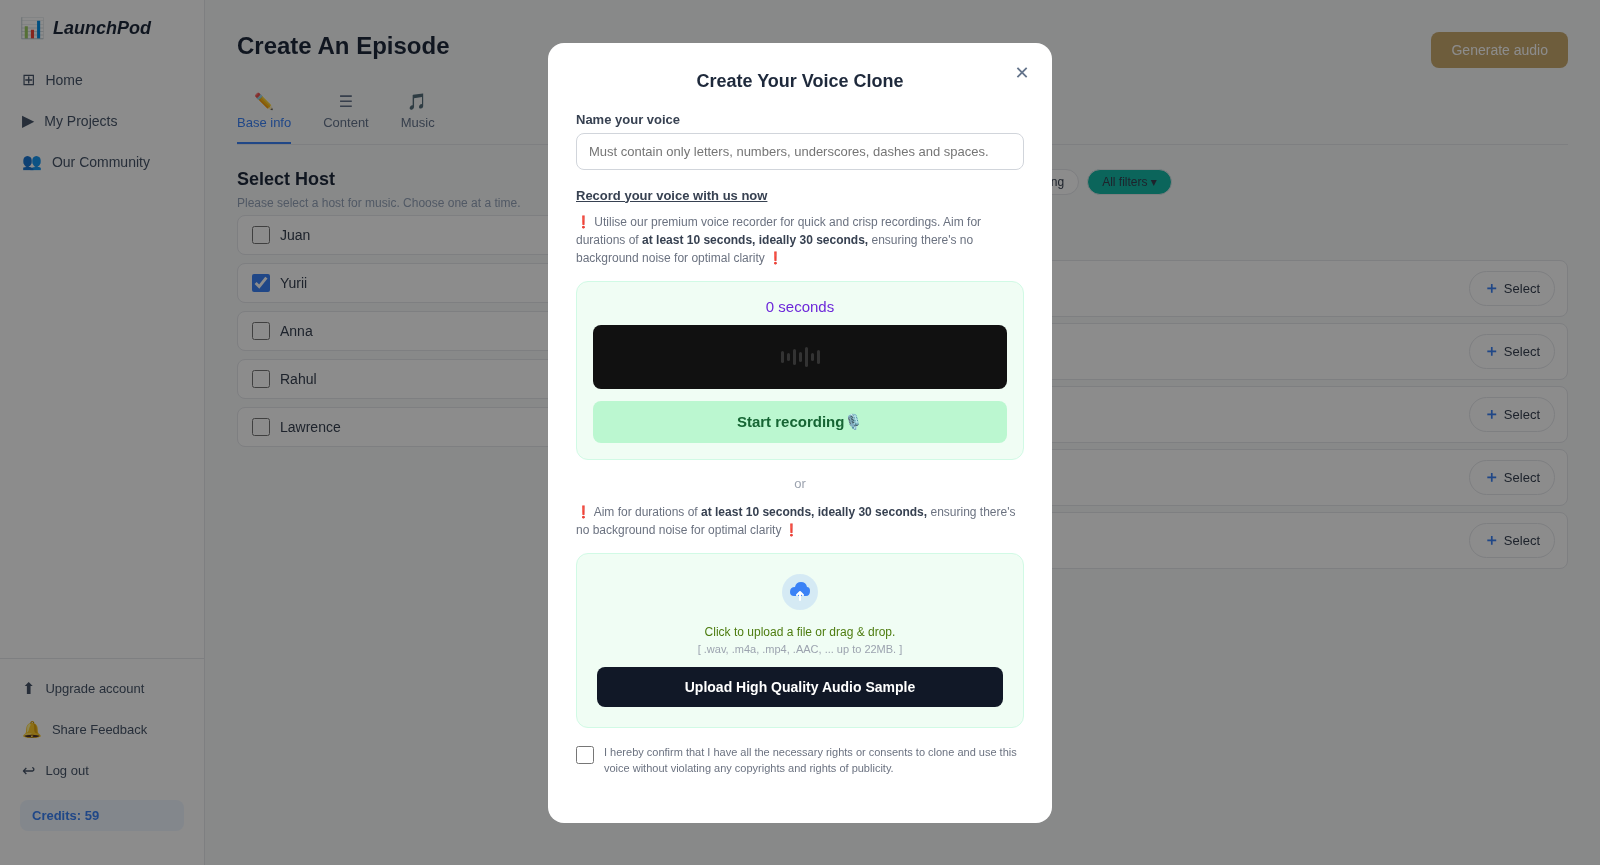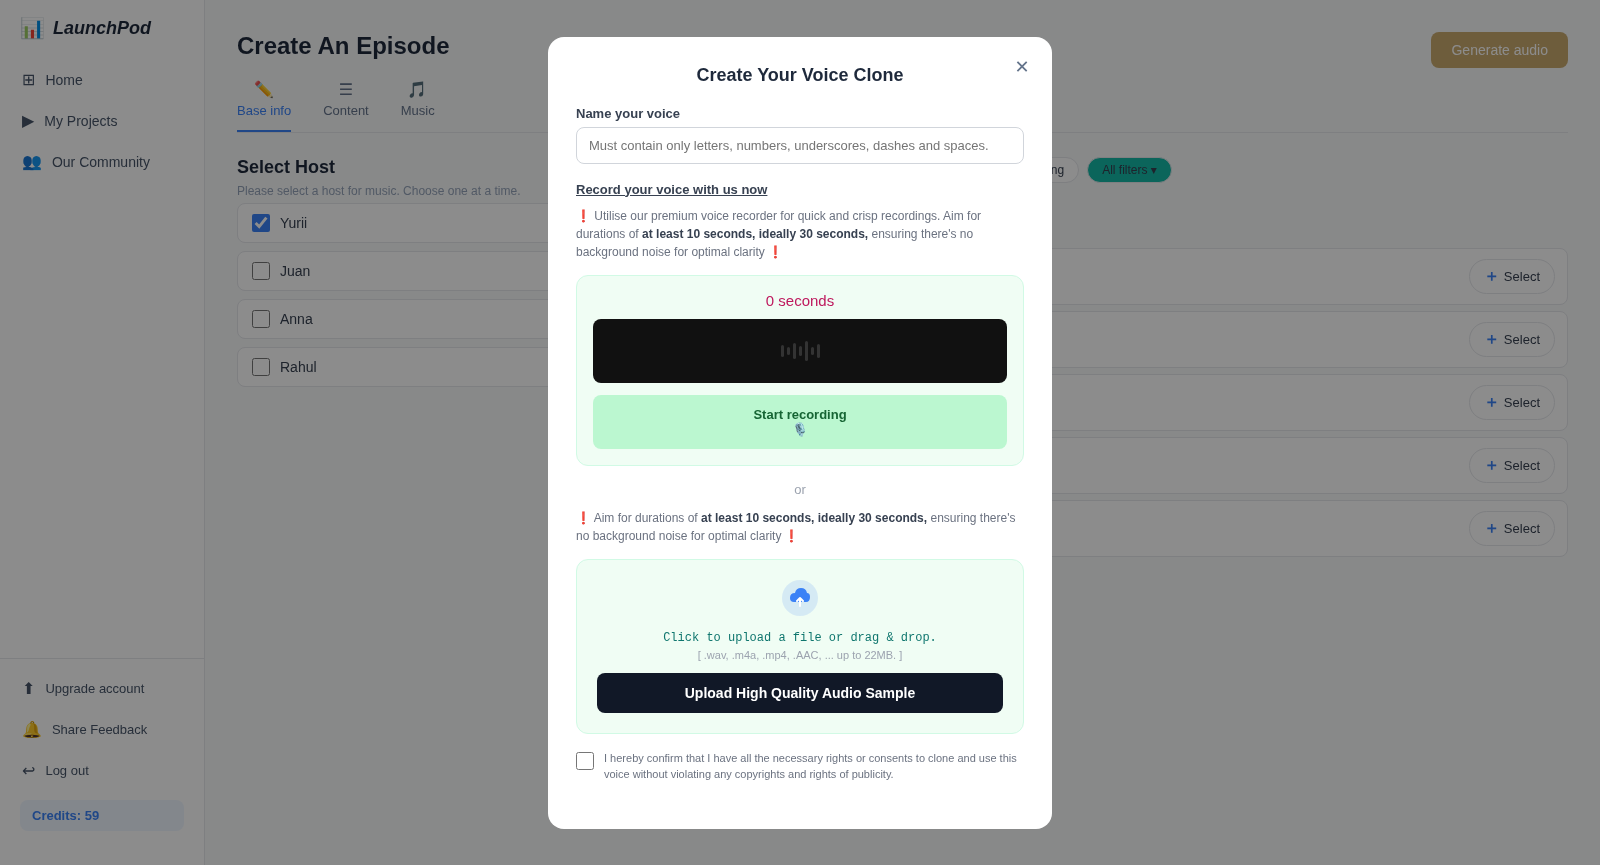--- a/index.html
+++ b/index.html
@@ -81,21 +81,21 @@
       display: flex;
       flex-direction: column;
       padding: 32px;
       overflow: hidden;
       position: relative;
     }
     .page-title {
       font-size: 24px;
       font-weight: 700;
       color: #1e293b;
-      margin-bottom: 20px;
+      margin-bottom: 32px;
     }
     .tabs {
       display: flex;
       gap: 32px;
       margin-bottom: 24px;
       border-bottom: 1px solid #e5e7eb;
     }
     .tab {
       display: flex;
       flex-direction: column;
@@ -343,21 +343,21 @@
     .recorder-box {
       background: #f0fdf4;
       border: 1px solid #d1fae5;
       border-radius: 12px;
       padding: 16px;
       margin-bottom: 16px;
     }
     .recorder-time {
       text-align: center;
       font-size: 15px;
-      color: #be185d;
+      color: #6d28d9;
       margin-bottom: 10px;
     }
     .waveform-display {
       background: #111;
       border-radius: 8px;
       height: 64px;
       margin-bottom: 12px;
       display: flex;
       align-items: center;
       justify-content: center;
@@ -374,29 +374,28 @@
       width: 3px;
       background: #333;
       border-radius: 2px;
     }
     .record-btn {
       width: 100%;
       background: #bbf7d0;
       border: none;
       border-radius: 8px;
       padding: 12px;
-      font-size: 13px;
+      font-size: 15px;
       font-weight: 600;
       color: #166534;
       cursor: pointer;
       display: flex;
       align-items: center;
       justify-content: center;
       gap: 0;
-      flex-direction: column;
     }
     .or-divider {
       text-align: center;
       color: #9ca3af;
       font-size: 13px;
       margin: 12px 0;
     }
     .upload-area {
       background: #f0fdf4;
       border: 1px solid #d1fae5;
@@ -405,23 +404,22 @@
       text-align: center;
       margin-bottom: 16px;
     }
     .upload-icon {
       font-size: 28px;
       color: #3b82f6;
       margin-bottom: 8px;
     }
     .upload-hint {
       font-size: 12px;
-      color: #0f766e;
+      color: #4d7c0f;
       margin-bottom: 4px;
-      font-family: Liberation Mono, monospace;
     }
     .upload-formats {
       font-size: 11px;
       color: #9ca3af;
       margin-bottom: 12px;
     }
     .upload-btn {
       width: 100%;
       background: #111827;
       color: #fff;
@@ -523,34 +521,38 @@
       <span>Music</span>
     </div>
   </div>
 
   <div class="host-section">
     <div class="host-panel">
       <h3>Select Host</h3>
       <p>Please select a host for music. Choose one at a time.</p>
       <div class="host-list">
         <div class="host-item">
+          <input type="checkbox" style="">
+          <span class="host-name">Juan</span>
+        </div>
+        <div class="host-item">
           <input type="checkbox" checked="" style="">
           <span class="host-name">Yurii</span>
-        </div>
-        <div class="host-item">
-          <input type="checkbox" style="">
-          <span class="host-name">Juan</span>
         </div>
         <div class="host-item">
           <input type="checkbox" style="">
           <span class="host-name">Anna</span>
         </div>
         <div class="host-item">
           <input type="checkbox" style="">
           <span class="host-name">Rahul</span>
+        </div>
+        <div class="host-item">
+          <input type="checkbox" style="">
+          <span class="host-name">Lawrence</span>
         </div>
       </div>
     </div>
 
     <div class="voices-panel">
       <div class="filter-row">
         <div class="filter-chip">Female</div>
         <div class="filter-chip">Male</div>
         <div class="filter-chip">American</div>
         <div class="filter-chip">British</div>

